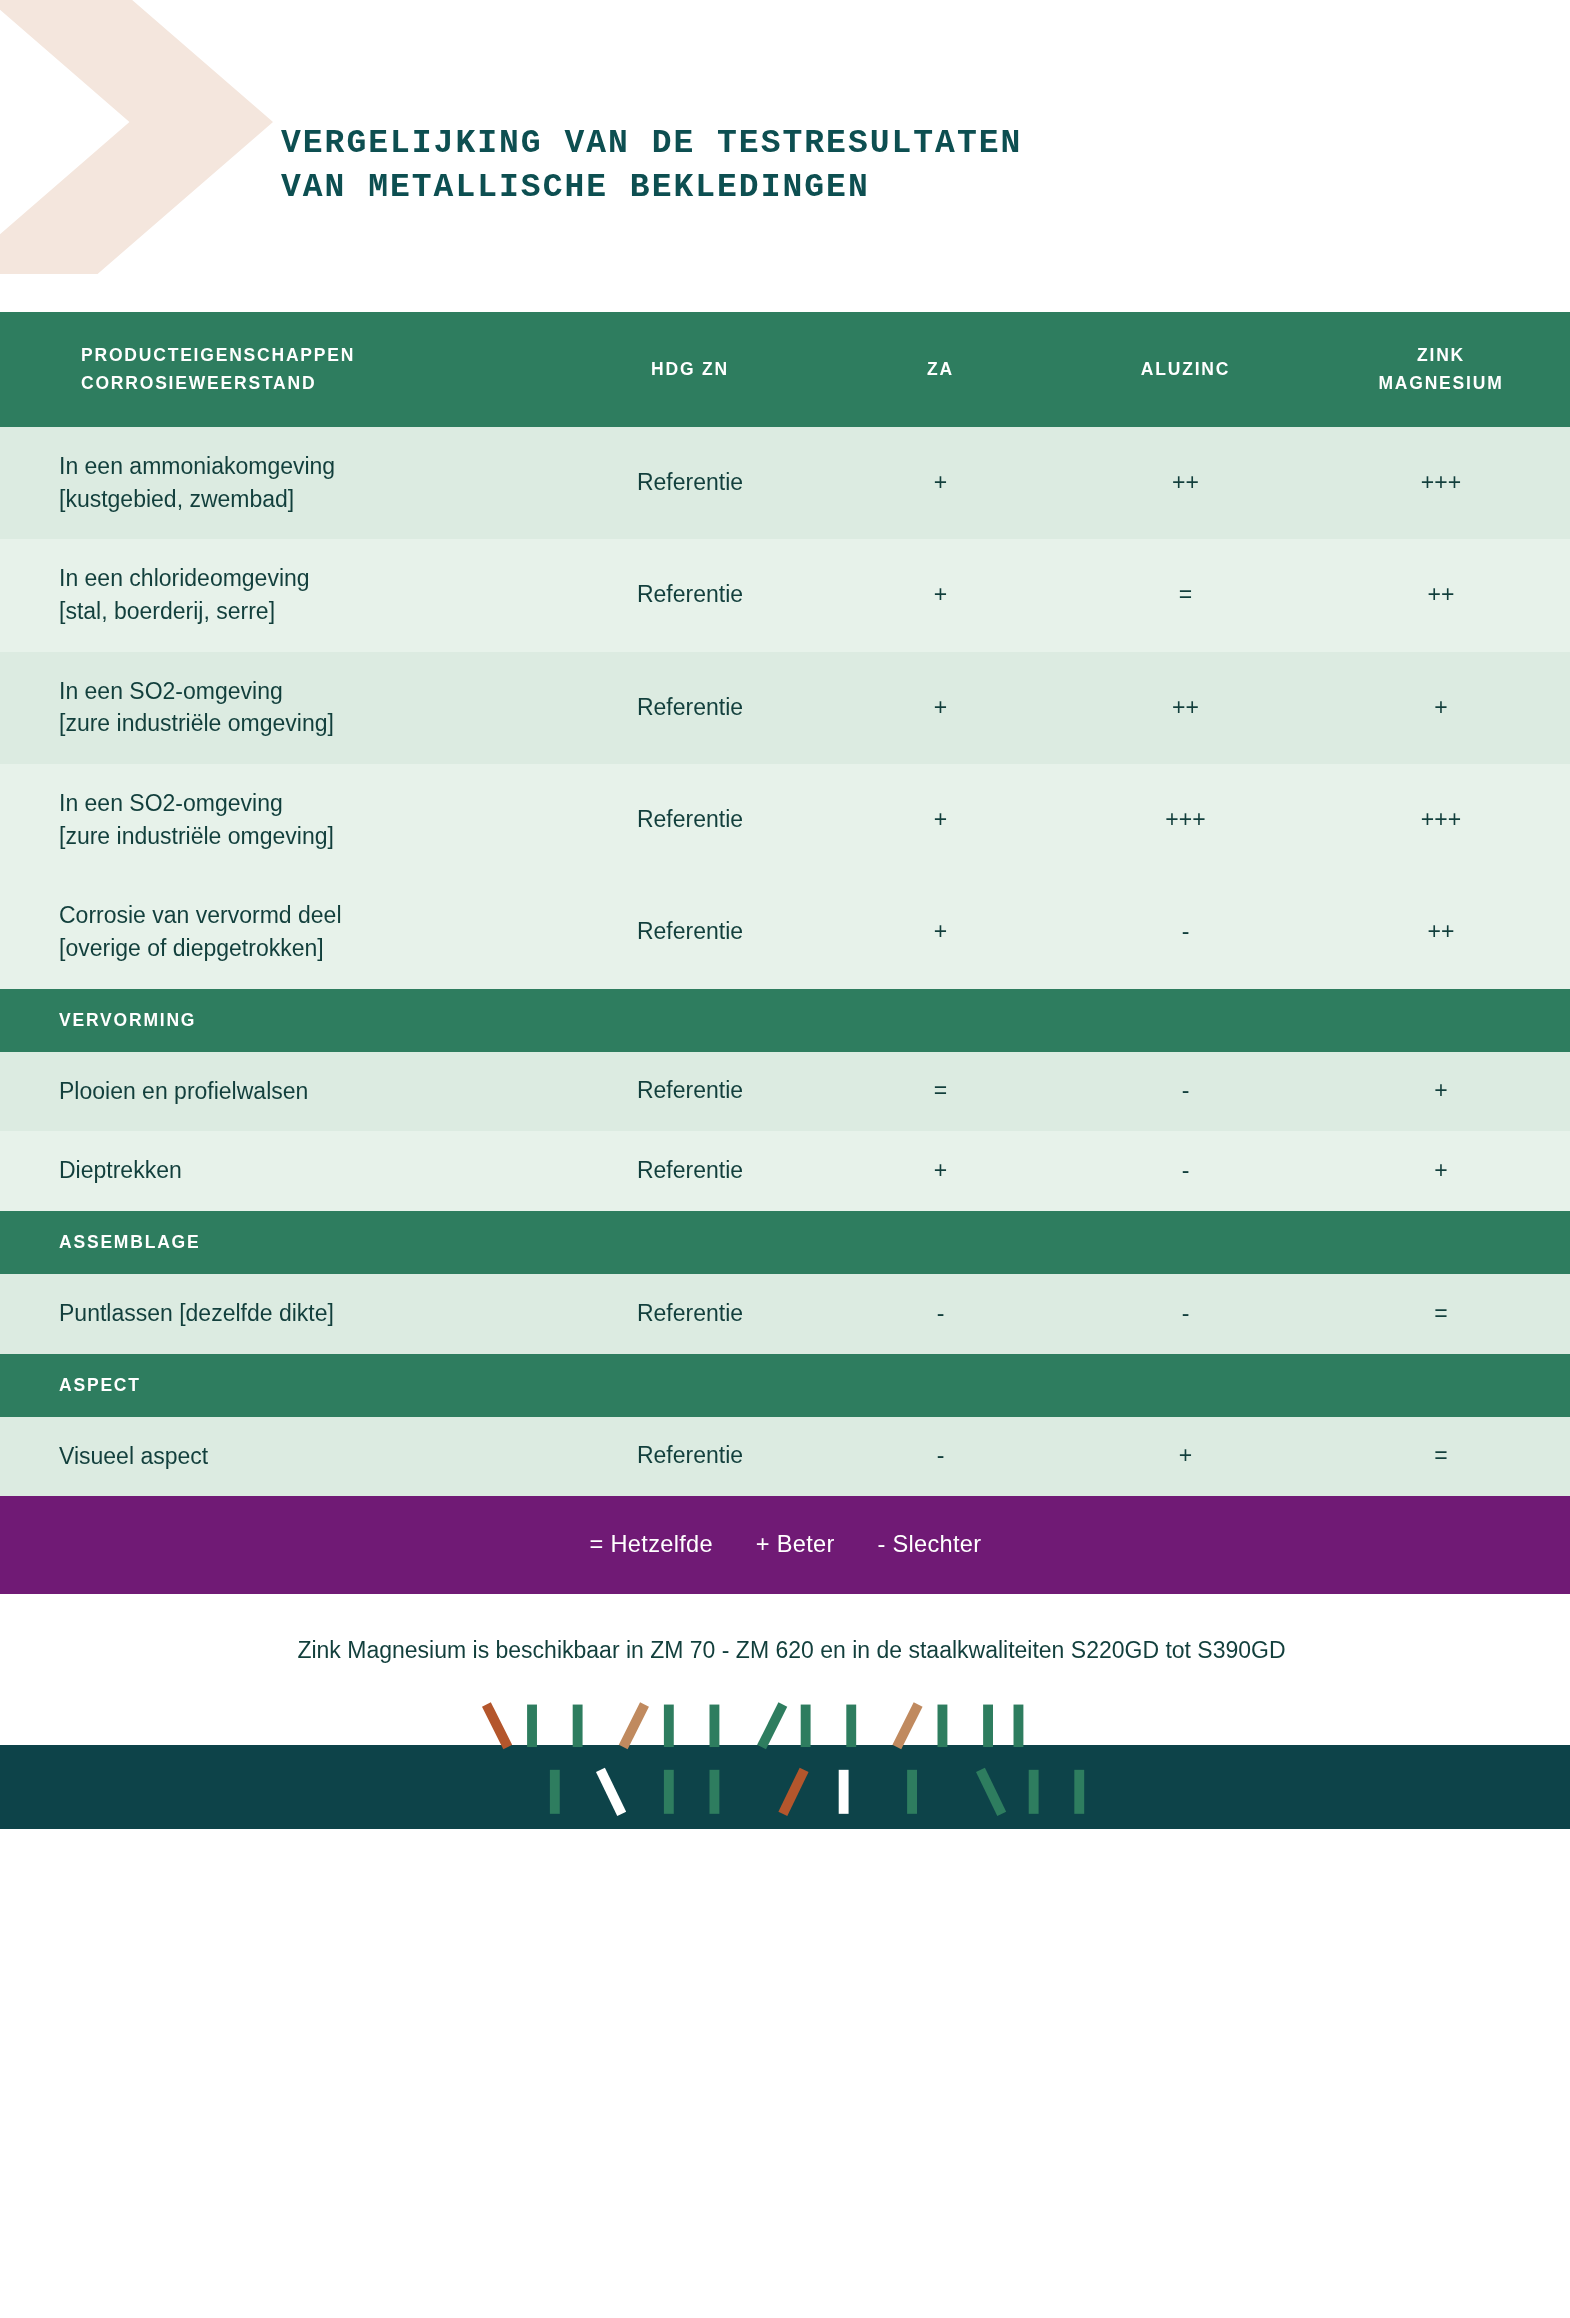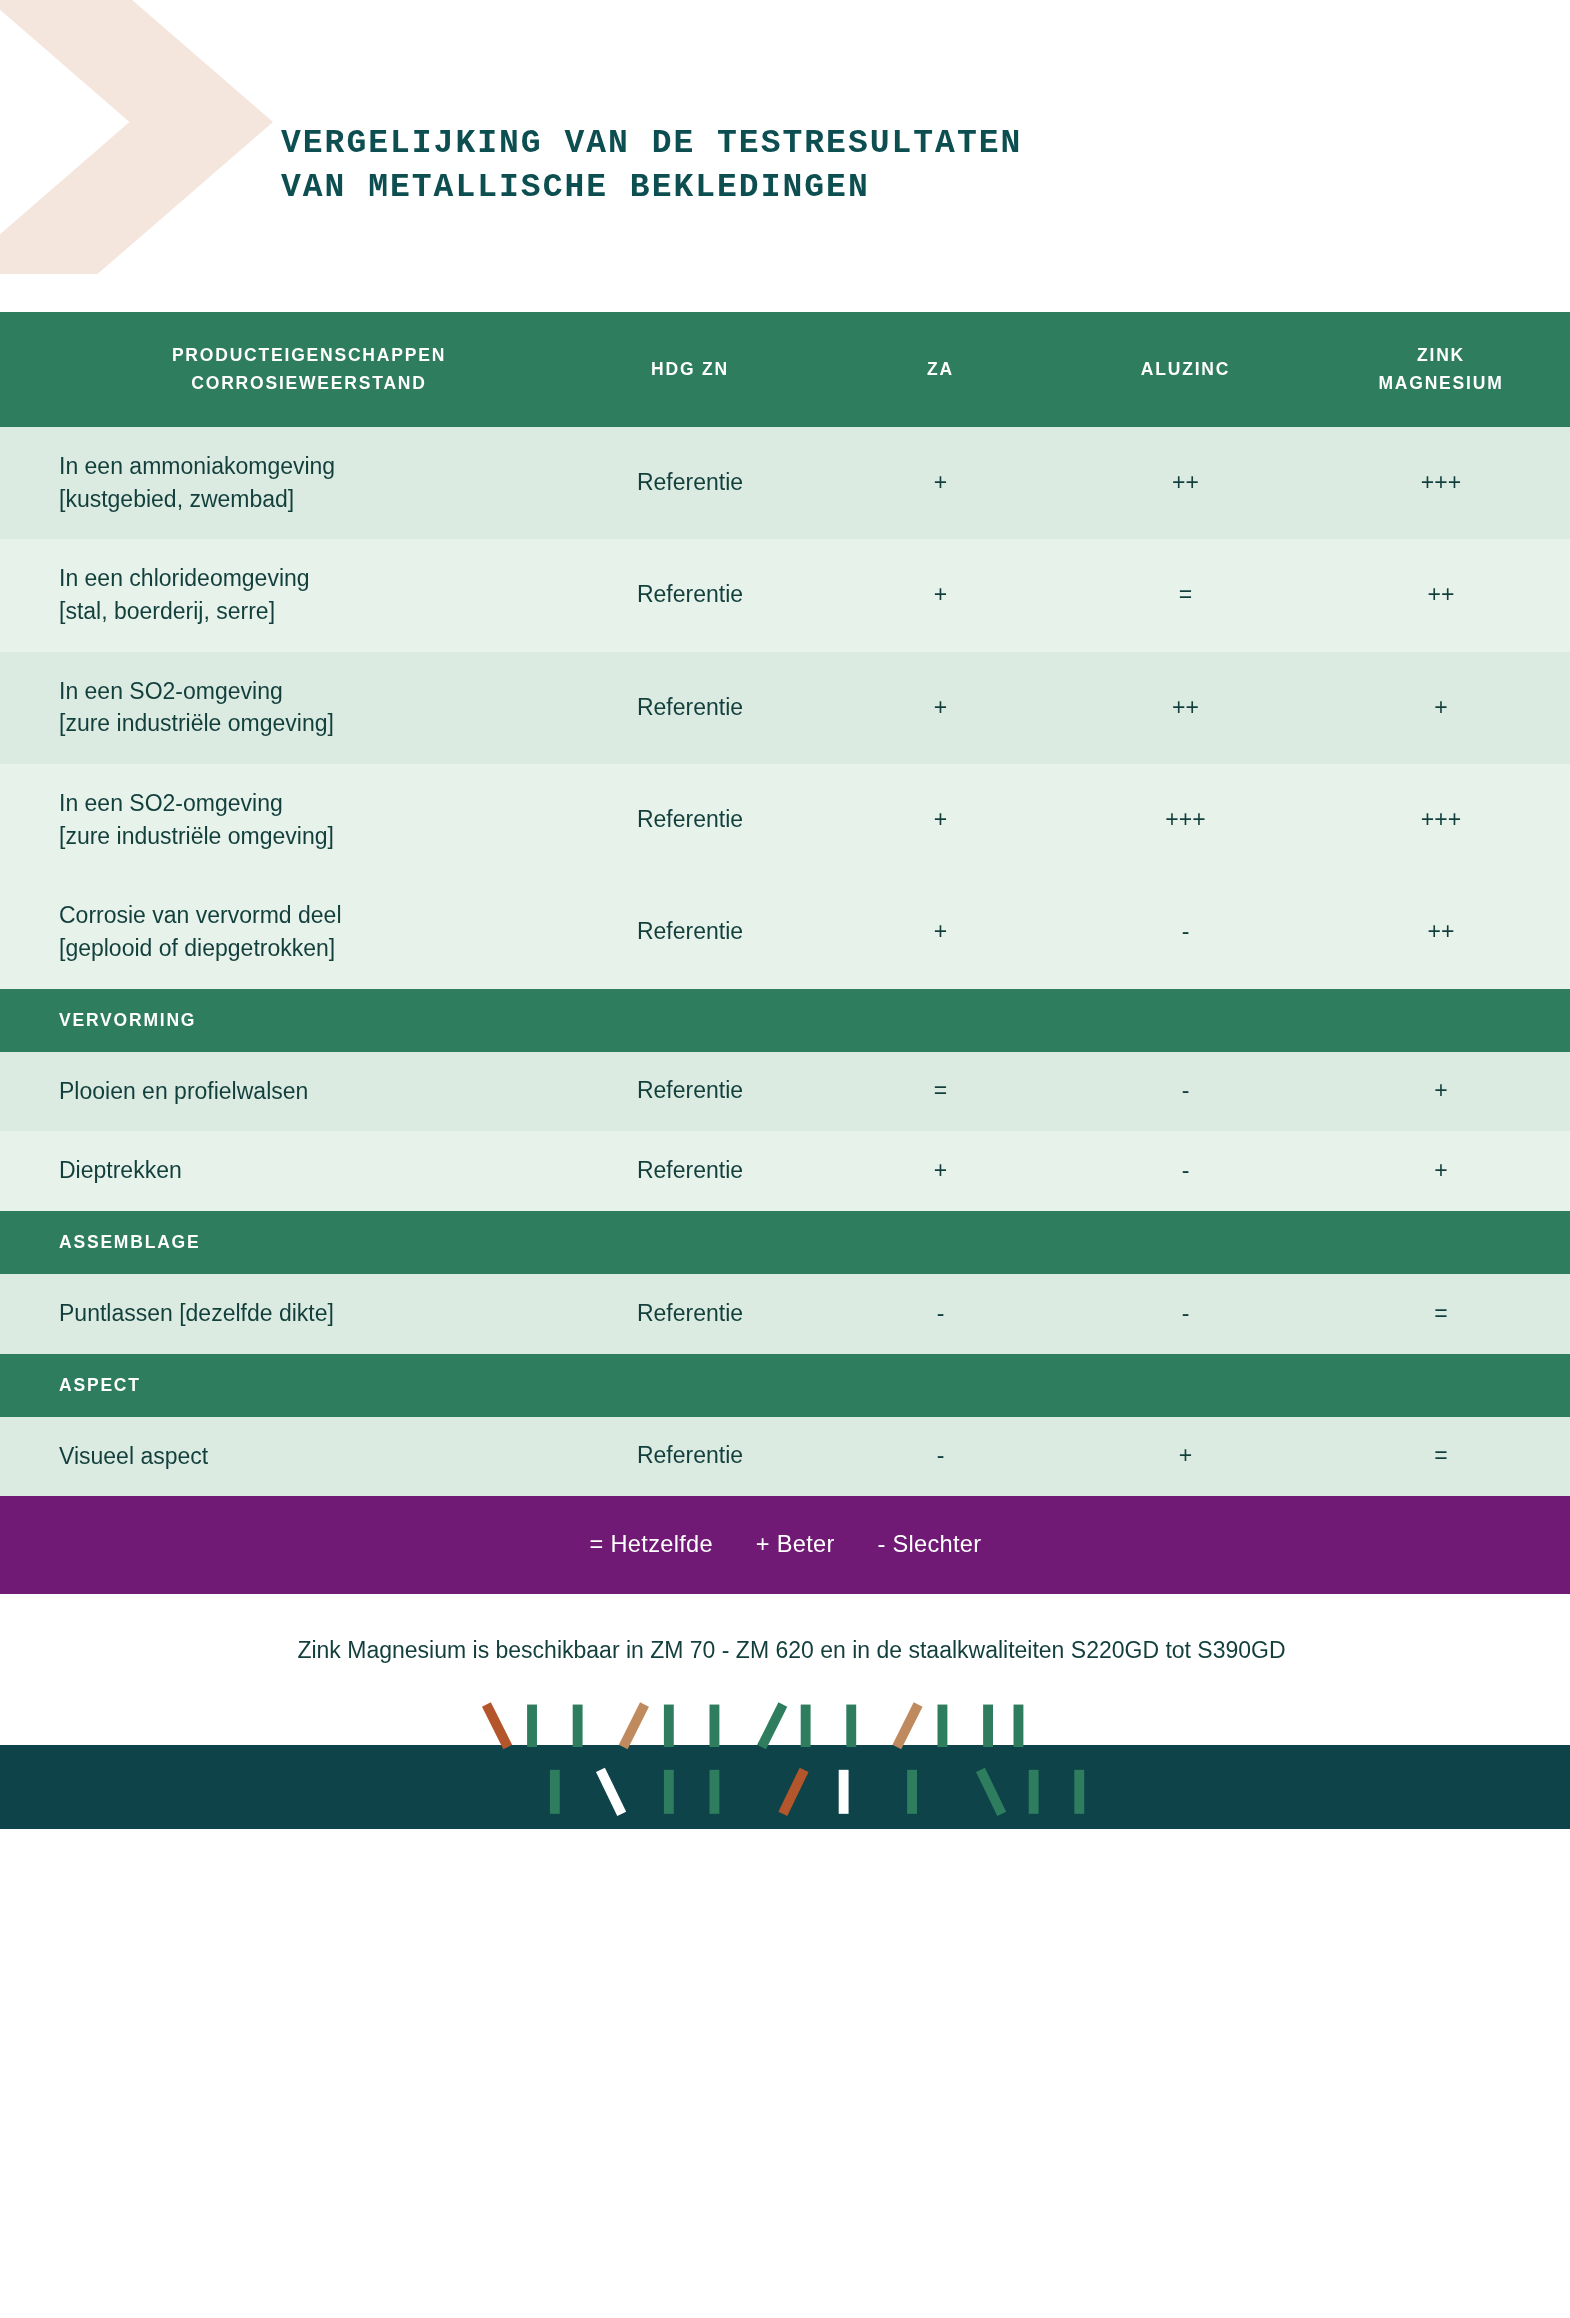--- a/index.html
+++ b/index.html
@@ -64,22 +64,22 @@
     background: #2e7d5f;
     color: #ffffff;
     font-size: 17.5px;
     font-weight: bold;
     letter-spacing: 1.8px;
     padding: 29px 0 30px 0;
     vertical-align: middle;
     text-transform: uppercase;
   }
   .head-row td.label-col {
-    padding-left: 59px;
-    text-align: center;
+    padding-left: 81px;
+    text-align: left;
     line-height: 1.6;
   }
   .head-row td.val-col {
     text-align: center;
     line-height: 1.6;
   }
 
   .data-row td {
     font-size: 23px;
     padding: 23px 0 24px 0;
@@ -227,21 +227,21 @@
       <td class="val-col">Referentie</td>
       <td class="val-col">+</td>
       <td class="val-col">+++</td>
       <td class="val-col">+++</td>
     </tr>
 
 
     <tr class="data-row row-b">
       <td class="label-col">
         <div>Corrosie van vervormd deel</div>
-        <div>[geplooid of diepgetrokken]</div>
+        <div>[overige of diepgetrokken]</div>
       </td>
       <td class="val-col">Referentie</td>
       <td class="val-col">+</td>
       <td class="val-col">-</td>
       <td class="val-col">++</td>
     </tr>
 
     <tr class="section-row">
       <td colspan="5">VERVORMING</td>
     </tr>

